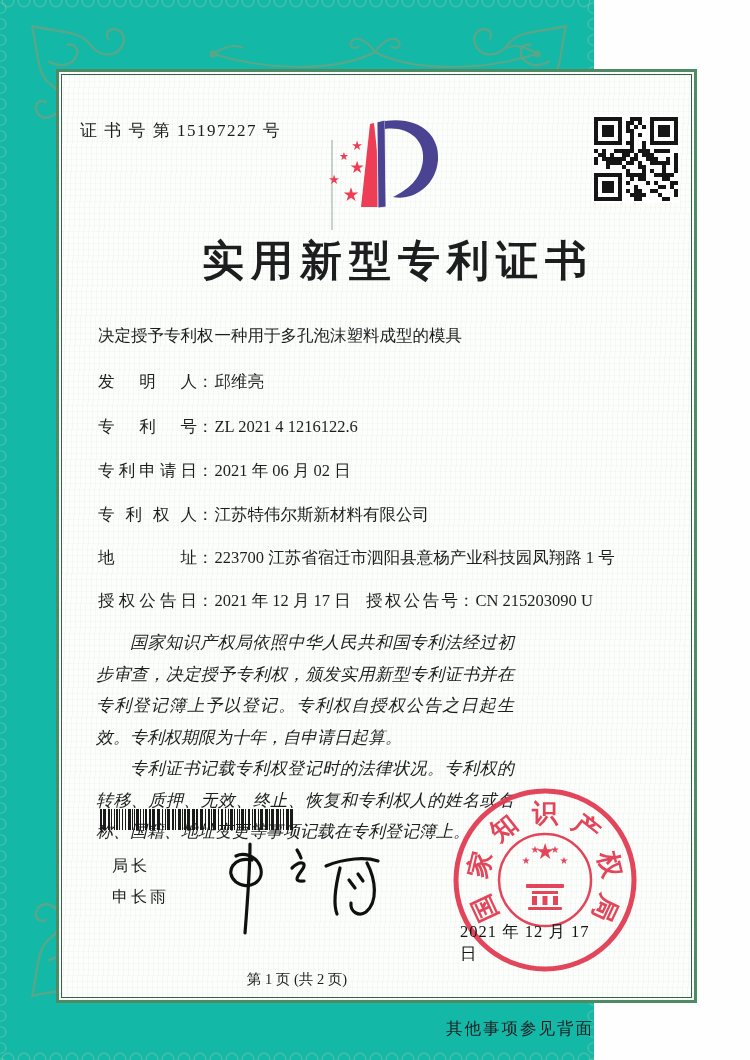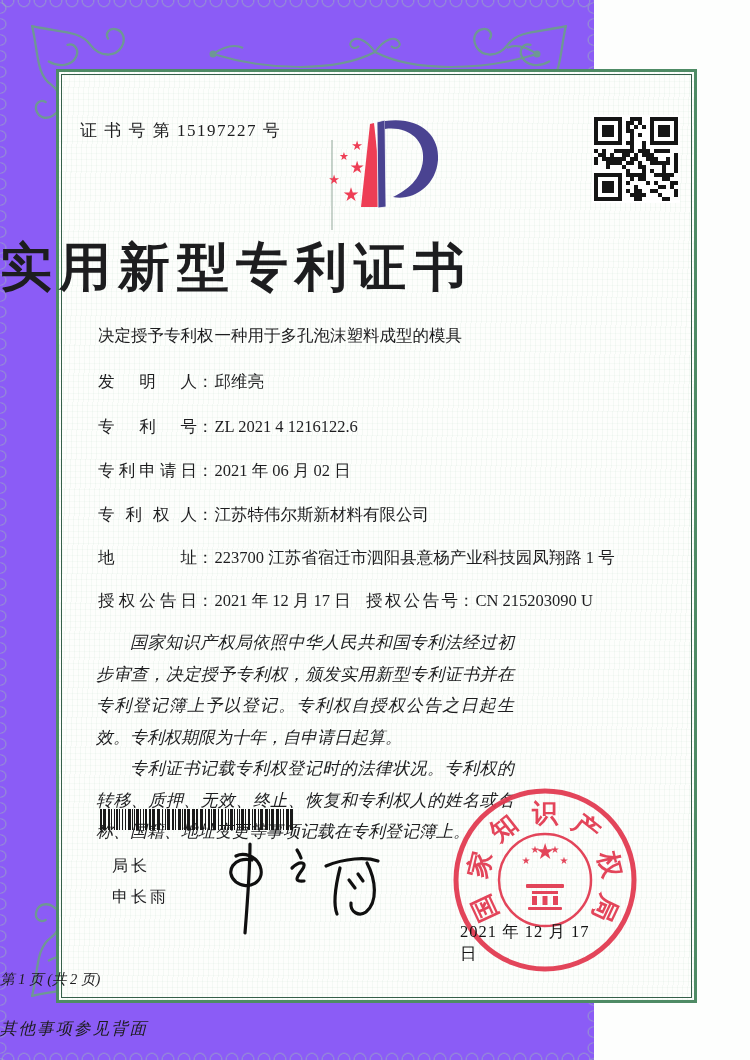--- a/index.html
+++ b/index.html
@@ -2,21 +2,21 @@
 <html style="--frame-green: #4e8b65; --frame-dark: #35604a; --orn: #69a383; --seal-red: #e23c52; --logo-red: #ee3e55; --logo-purple: #4a4391; --ink: #1d1d1f;"><head>
 <meta charset="utf-8">
 <style>
   :root{
     --frame-green:#4e8b65; --frame-dark:#35604a; --orn:#69a383;
     --seal-red:#e23c52; --logo-red:#ee3e55; --logo-purple:#4a4391; --ink:#1d1d1f;
   }
   *{box-sizing:border-box;margin:0;padding:0}
   html,body{width:750px;height:1060px;overflow:hidden;background:#fdfefd;
     font-family:"Liberation Serif",serif;color:var(--ink)}
-  .page{position:relative;width:594px;height:1060px;background:#8b5cf6}
+  .page{position:relative;width:594px;height:1060px;background:#14b8a6}
 
   
   .scallop{position:absolute;opacity:.45;pointer-events:none}
   .sc-top{left:0;right:0;top:0;height:9px;
     background:radial-gradient(8px 9px at 8px 0,rgba(0,0,0,0) 5px,#9fc7ad 5.6px,rgba(0,0,0,0) 7.2px);
     background-size:16px 9px;background-repeat:repeat-x}
   .sc-bot{left:0;right:0;bottom:0;height:9px;
     background:radial-gradient(8px 9px at 8px 9px,rgba(0,0,0,0) 5px,#9fc7ad 5.6px,rgba(0,0,0,0) 7.2px);
     background-size:16px 9px;background-repeat:repeat-x}
   .sc-left{top:0;bottom:0;left:0;width:9px;
@@ -40,21 +40,21 @@
     background:
       repeating-linear-gradient(92deg,rgba(130,185,150,.075) 0 1px,rgba(255,255,255,0) 1px 5px),
       repeating-linear-gradient(0deg,rgba(130,185,150,.06) 0 1px,rgba(255,255,255,0) 1px 6px),
       #fdfefc}
   .frame-inner{position:absolute;inset:2px;border:1px solid var(--frame-dark)}
 
   .abs{position:absolute}
   .certno{left:80px;top:119px;font-size:17px;letter-spacing:1.5px}
   .logo{left:300px;top:110px;width:160px;height:128px}
   .qr{left:592px;top:115px;width:88px;height:88px}
-  .title{left:0;right:0;top:233px;text-align:left;font-size:52px;font-weight:700;
+  .title{left:0;right:0;top:233px;text-align:right;font-size:42px;font-weight:700;
     letter-spacing:7px;font-family:"Liberation Serif",serif}
 
   .row{left:98px;right:58px;font-size:16.5px;white-space:nowrap}
   .flabel{display:inline-block;width:99px;text-align:justify;text-align-last:justify;vertical-align:top}
   .fvalue{margin-left:1px}
   .r1{top:325px}.r2{top:371px}.r3{top:416px}.r4{top:460px}.r5{top:504px}.r6{top:547px}.r7{top:590px}
   .pair2{position:absolute;left:268px;top:0;white-space:nowrap}
   .pair2 .flabel{width:92px}
 
   .paras{left:96px;right:80px;top:627px;font-size:17px;line-height:31.5px;
@@ -62,22 +62,22 @@
   .paras p{text-indent:2em;margin:0}
 
   .barcode{left:100px;top:809px;width:198px;height:21px}
   .sig-title{left:112px;top:856px;font-family:Liberation Sans, sans-serif;font-size:16px;letter-spacing:3px}
   .sig-name{left:112px;top:887px;font-family:Liberation Serif, serif;font-size:16px;letter-spacing:3px}
   .sig-hand{left:200px;top:838px;width:200px;height:100px}
 
   .seal{left:447px;top:787px;width:200px;height:200px;opacity:.95}
   .seal-date{left:460px;top:921px;font-size:16.5px;letter-spacing:1px;color:#141414;z-index:3}
 
-  .page-info{left:0;right:0;top:970px;font-size:14.5px;font-style:italic}
-  .back-note{left:0;right:0;top:1018px;text-align:left;font-size:16.5px;font-style:italic;letter-spacing:2px}
+  .page-info{left:0;right:0;top:970px;text-align:center;font-size:14.5px;}
+  .back-note{left:0;right:0;top:1018px;text-align:right;font-size:16.5px;letter-spacing:2px}
 </style>
 </head>
 <body>
 
 <svg width="0" height="0" style="position:absolute" aria-hidden="true">
   <symbol id="flourish" viewBox="0 0 100 100">
     <g fill="none" stroke="currentColor" stroke-width="2.2" stroke-linecap="round">
       <path d="M4,96 C10,70 8,50 22,40 C34,31 34,16 24,10 C18,6 10,8 8,15 C6,22 12,26 17,23"></path>
       <path d="M4,96 C30,90 50,92 60,78 C69,66 84,66 90,76 C94,83 92,91 85,93 C78,95 74,89 77,84"></path>
       <path d="M20,62 C30,56 42,58 46,66 C50,74 44,80 38,78"></path>

